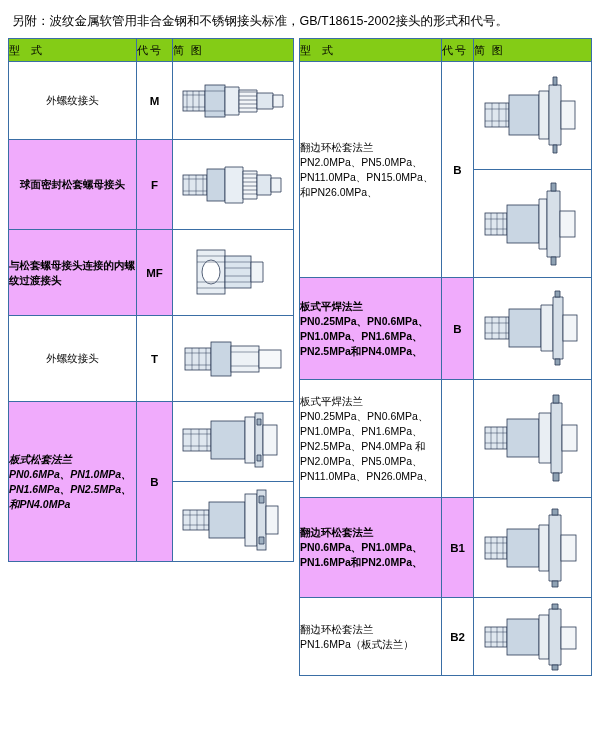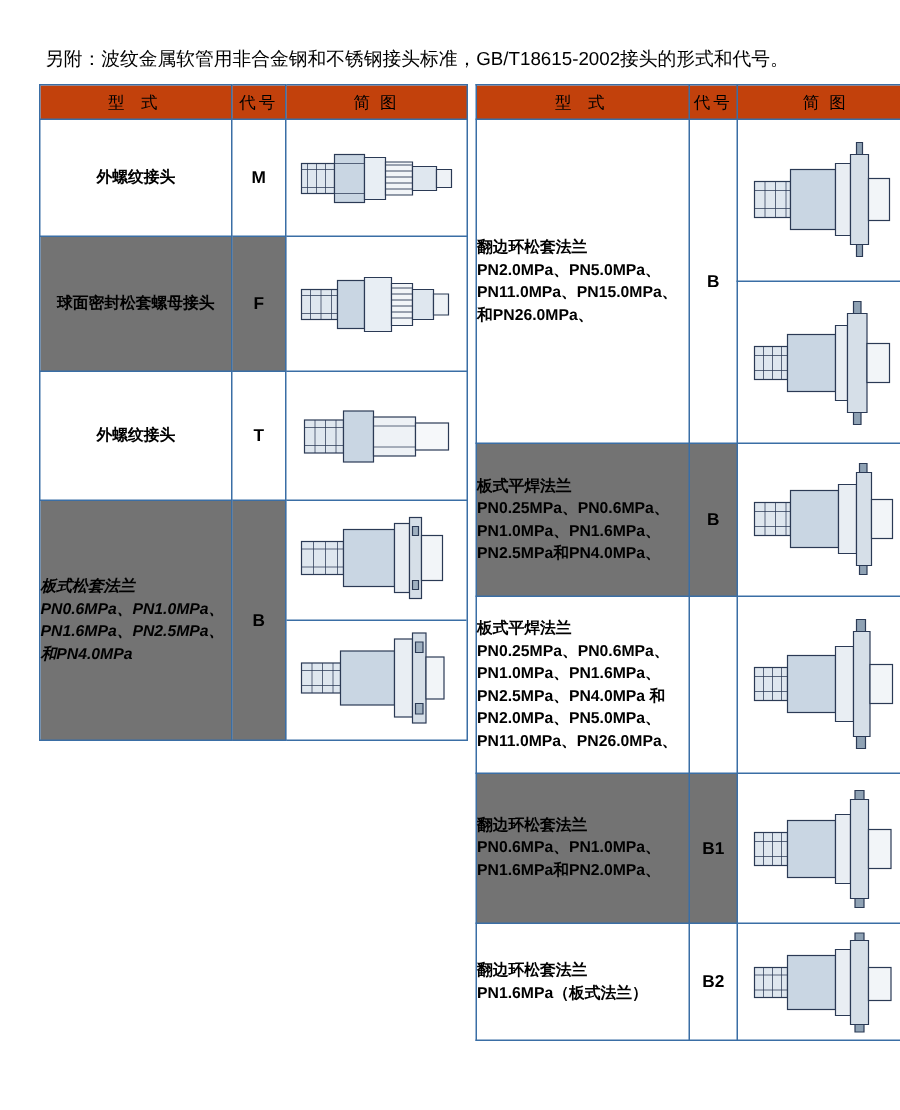--- a/index.html
+++ b/index.html
@@ -13,21 +13,21 @@
     font-family: "Liberation Sans", sans-serif;
     color: #000;
     position: relative;
     overflow: hidden;
   }
   .page {
     width: 600px;
     height: 581px;
     position: relative;
     box-sizing: border-box;
-    padding: 18px;
+    padding: 0;
   }
   .title {
     font-size: 12.5px;
     line-height: 18px;
     padding: 12px 14px 8px 12px;
     color: #000;
     font-family: "Liberation Sans", sans-serif;
     letter-spacing: 0px;
   }
   .tables {
@@ -41,27 +41,27 @@
     border-collapse: collapse;
     table-layout: fixed;
     font-size: 10.5px;
   }
   table.spec td, table.spec th {
     border: 1px solid #3a6ea5;
     vertical-align: middle;
     padding: 0;
   }
   thead th {
-    background: #c2410c;
+    background: #84cc16;
     height: 22px;
     font-weight: normal;
     font-size: 11px;
     color: #000;
     letter-spacing: 4px;
-    text-align: center;
+    text-align: left;
   }
   thead th.code, thead th.fig {
     letter-spacing: 2px;
     font-family: Liberation Serif, serif;
   }
   td.namecell {
     padding: 6px 7px;
     font-size: 10.5px;
     line-height: 15px;
     color: #000;
@@ -71,22 +71,22 @@
   }
   td.codecell {
     text-align: center;
     font-size: 11.5px;
     font-weight: bold;
   }
   td.figcell {
     text-align: center;
     padding: 2px;
   }
-  .yellow { background: #737373; }
-  .white { background: #ffffff; font-weight: bold; }
+  .yellow { background: #f0abfc; }
+  .white { background: #ffffff; }
 
   .left-table { width: 285px; }
   .right-table { width: 294px; }
 
   .fig-svg { display: block; margin: 0 auto; }
 
   .nm-strong { font-weight: bold; }
 </style>
 </head>
 <body>
@@ -149,20 +149,38 @@
                   <path d="M66 29 h14 M66 33 h14 M66 37 h14 M66 41 h14 M66 45 h14 M66 49 h14"></path>
                 </g>
                 <path d="M80 30 h14 v20 h-14 z" fill="#dfe7ef"></path>
                 <path d="M94 33 h10 v14 h-10 z" fill="#eef2f6"></path>
               </g>
             </svg>
           </td>
         </tr>
 
 
+        <tr style="height:86px;">
+          <td class="namecell yellow nm-strong" style="white-space:pre-line;">与松套螺母接头连接的内螺纹过渡接头</td>
+          <td class="codecell yellow">MF</td>
+          <td class="figcell white">
+            <svg class="fig-svg" width="112" height="78" viewBox="0 0 112 78">
+              <g stroke="#2b3a55" fill="none" stroke-width="0.8">
+                <rect x="20" y="16" width="28" height="44" fill="#e8eef4"></rect>
+                <rect x="48" y="22" width="26" height="32" fill="#dbe5ee"></rect>
+                <ellipse cx="34" cy="38" rx="9" ry="12" fill="#ffffff"></ellipse>
+                <g stroke-width="0.5">
+                  <path d="M20 22 h28 M20 28 h28 M20 48 h28 M20 54 h28"></path>
+                  <path d="M48 28 h26 M48 34 h26 M48 42 h26 M48 48 h26"></path>
+                </g>
+                <path d="M74 28 h12 v20 h-12 z" fill="#f0f4f8"></path>
+              </g>
+            </svg>
+          </td>
+        </tr>
 
         <tr style="height:86px;">
           <td class="namecell center white">外螺纹接头</td>
           <td class="codecell white">T</td>
           <td class="figcell white">
             <svg class="fig-svg" width="112" height="74" viewBox="0 0 112 74">
               <g stroke="#2b3a55" fill="none" stroke-width="0.8">
                 <rect x="8" y="26" width="26" height="22" fill="#dfe7ef"></rect>
                 <path d="M8 31 h26 M8 43 h26 M15 26 v22 M22 26 v22 M29 26 v22" stroke-width="0.5"></path>
                 <rect x="34" y="20" width="20" height="34" fill="#c9d6e3"></rect>

